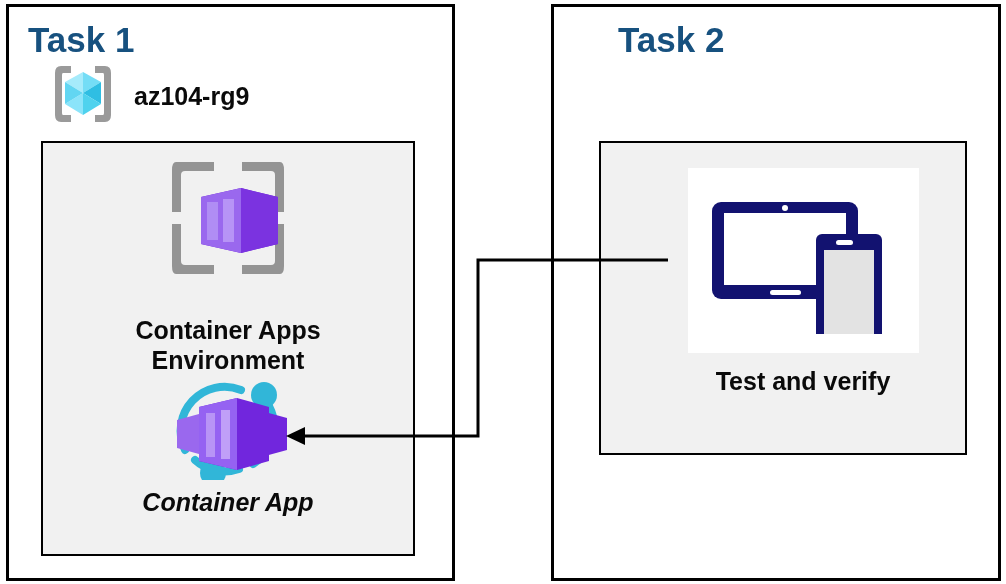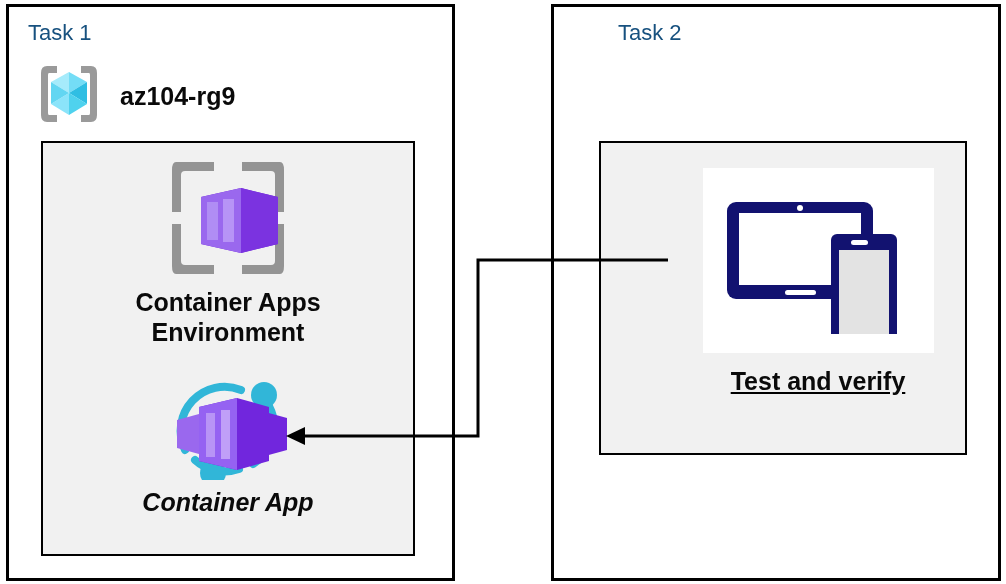--- a/index.html
+++ b/index.html
@@ -26,33 +26,33 @@
     position: absolute;
     background: #ffffff;
     border: 3px solid #000000;
     box-sizing: border-box;
   }
   #panel-task1 { left: 6px;   top: 4px; width: 449px; height: 577px; }
   #panel-task2 { left: 551px; top: 4px; width: 450px; height: 577px; }
 
   .panel-title {
     position: absolute;
-    font-size: 22px;
-    font-weight: normal;
+    font-size: 35px;
+    font-weight: bold;
     color: #17517F;
     letter-spacing: 0px;
     white-space: nowrap;
   }
   #title-task1 { left: 28px;  top: 20px; }
   #title-task2 { left: 583px; top: 20px; margin-left: 35px; }
 
   
   #rg-row {
     position: absolute;
-    left: 36px;
+    left: 50px;
     top: 62px;
     height: 68px;
     display: flex;
     align-items: center;
   }
   #rg-label {
     font-size: 25px;
     font-weight: bold;
     color: #0a0a0a;
     margin-left: 18px;
@@ -79,23 +79,23 @@
   .node-caption {
     font-size: 25px;
     font-weight: bold;
     color: #0a0a0a;
     text-align: center;
     line-height: 1.18;
     white-space: pre-line;
     margin-top: 4px;
   }
 
-  #node-cae { left: 41px; top: 158px; width: 374px; }
+  #node-cae { left: 41px; top: 158px; width: 374px; gap: 28px; }
   #node-ca  { left: 41px; top: 372px; width: 374px; font-style: italic; }
-  #node-tv  { left: 634px; top: 168px; width: 368px; text-decoration: underline; }
+  #node-tv  { left: 599px; top: 168px; width: 408px; }
 
   
   #tv-plate {
     background: #ffffff;
     width: 231px;
     height: 185px;
     display: flex;
     align-items: center;
     justify-content: center;
   }

